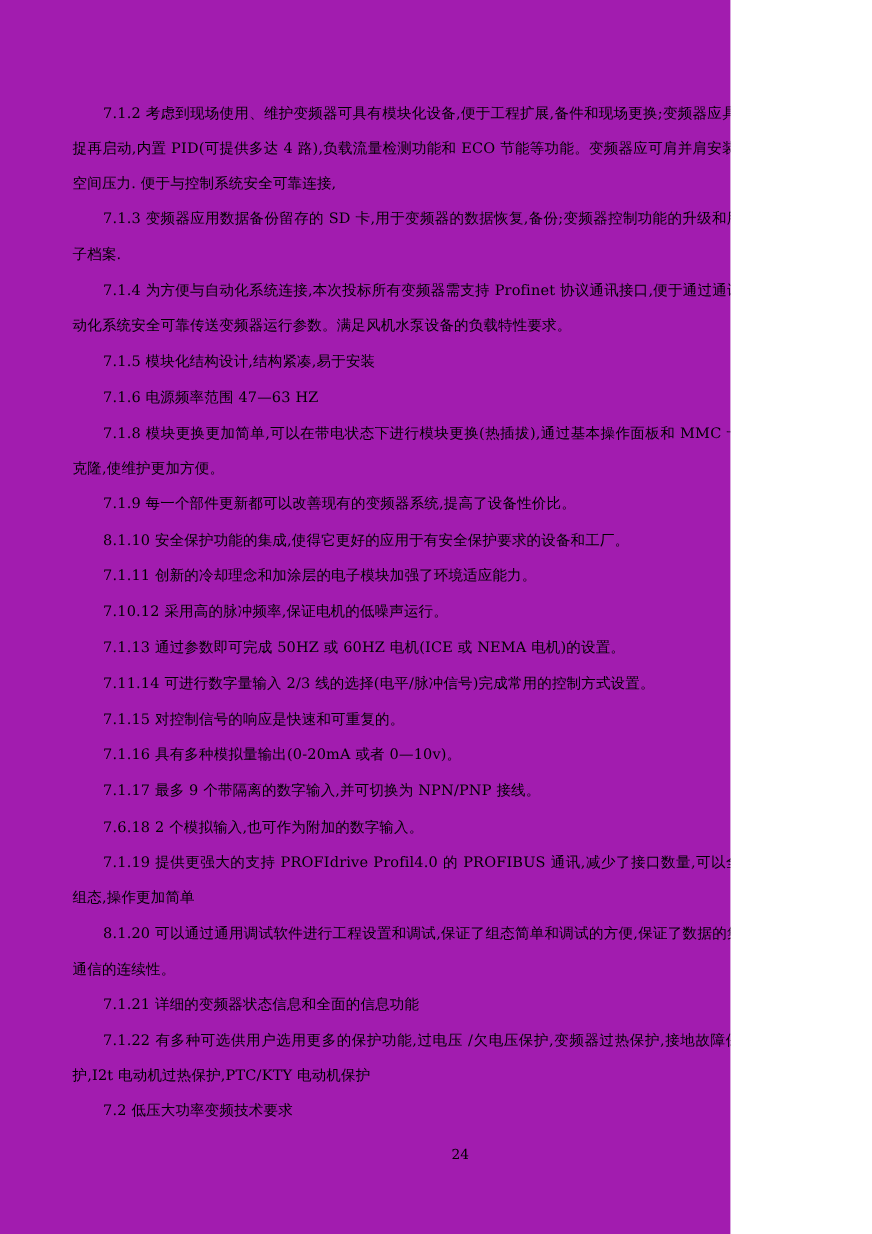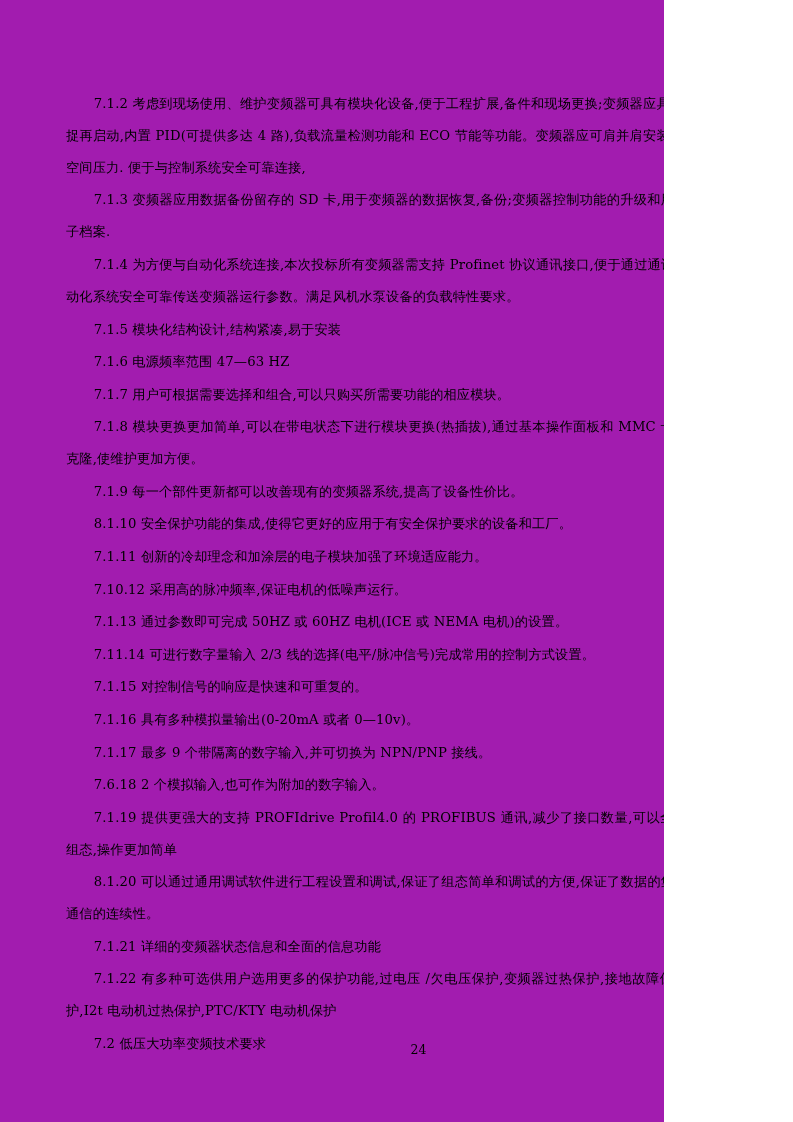--- a/index.html
+++ b/index.html
@@ -48,21 +48,20 @@
 </head>
 <body>
 
 <div class="page">
   <div class="content">
     <p class="para indent">7.1.2 考虑到现场使用、维护变频器可具有模块化设备,便于工程扩展,备件和现场更换;变频器应具有跳频,捕捉再启动,内置 PID(可提供多达 4 路),负载流量检测功能和 ECO 节能等功能。变频器应可肩并肩安装,降低柜内空间压力. 便于与控制系统安全可靠连接,</p>
     <p class="para indent">7.1.3 变频器应用数据备份留存的 SD 卡,用于变频器的数据恢复,备份;变频器控制功能的升级和用户项目电子档案.</p>
     <p class="para indent">7.1.4 为方便与自动化系统连接,本次投标所有变频器需支持 Profinet 协议通讯接口,便于通过通讯方式向自动化系统安全可靠传送变频器运行参数。满足风机水泵设备的负载特性要求。</p>
     <p class="para indent">7.1.5 模块化结构设计,结构紧凑,易于安装</p>
     <p class="para indent">7.1.6 电源频率范围 47—63 HZ</p>
-    <p class="para indent">7.1.7 用户可根据需要选择和组合,可以只购买所需要功能的相应模块。</p>
     <p class="para indent">7.1.8 模块更换更加简单,可以在带电状态下进行模块更换(热插拔),通过基本操作面板和 MMC 卡进行参数克隆,使维护更加方便。</p>
     <p class="para indent">7.1.9 每一个部件更新都可以改善现有的变频器系统,提高了设备性价比。</p>
     <p class="para indent">8.1.10 安全保护功能的集成,使得它更好的应用于有安全保护要求的设备和工厂。</p>
     <p class="para indent">7.1.11 创新的冷却理念和加涂层的电子模块加强了环境适应能力。</p>
     <p class="para indent">7.10.12 采用高的脉冲频率,保证电机的低噪声运行。</p>
     <p class="para indent">7.1.13 通过参数即可完成 50HZ 或 60HZ 电机(ICE 或 NEMA 电机)的设置。</p>
     <p class="para indent">7.11.14 可进行数字量输入 2/3 线的选择(电平/脉冲信号)完成常用的控制方式设置。</p>
     <p class="para indent">7.1.15 对控制信号的响应是快速和可重复的。</p>
     <p class="para indent">7.1.16 具有多种模拟量输出(0-20mA 或者 0—10v)。</p>
     <p class="para indent">7.1.17 最多 9 个带隔离的数字输入,并可切换为 NPN/PNP 接线。</p>

